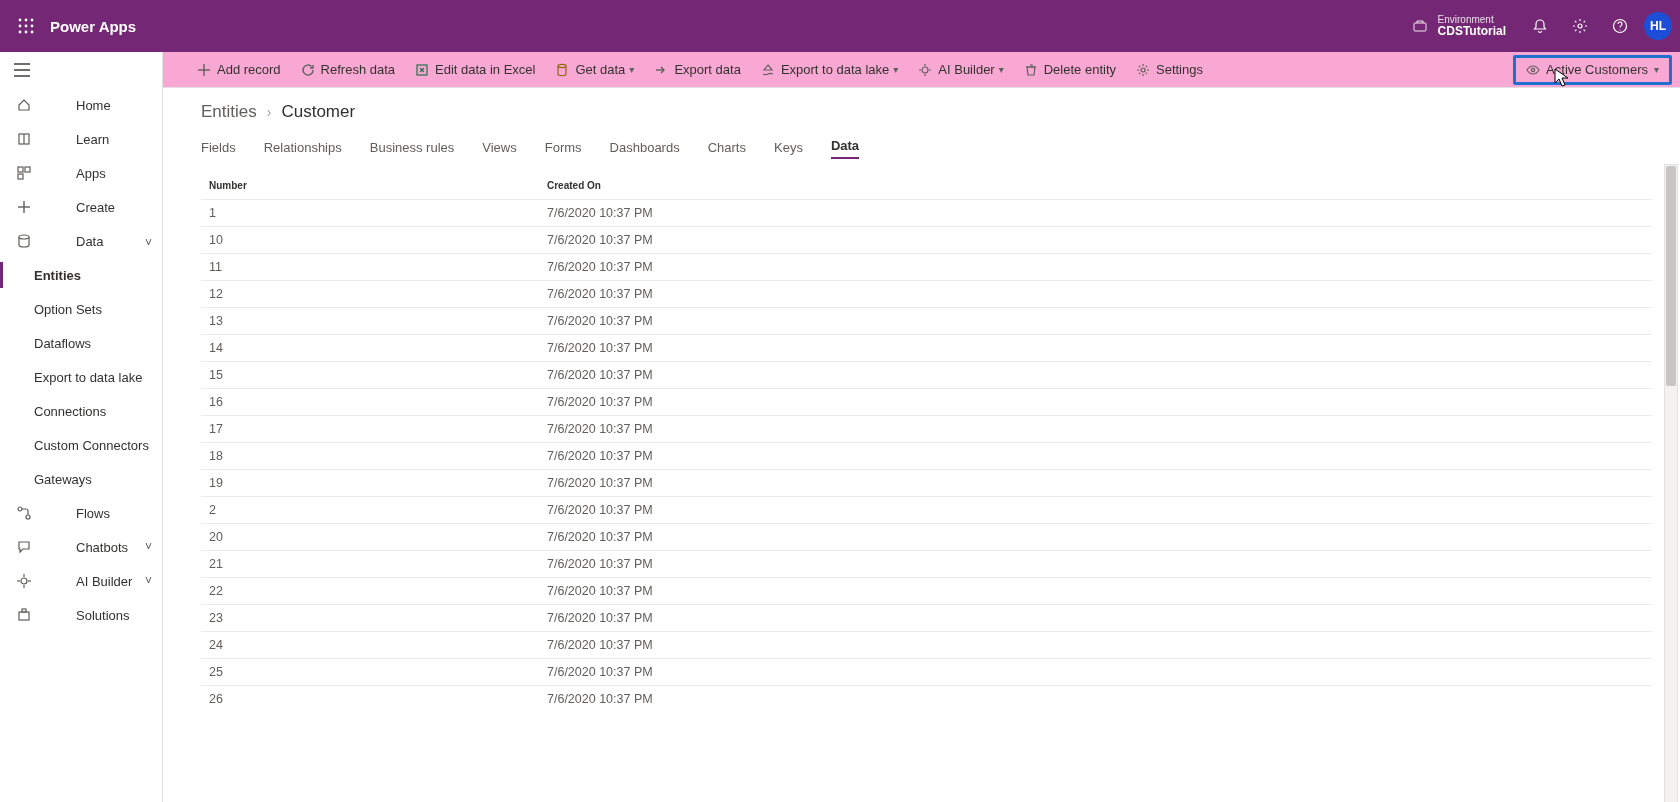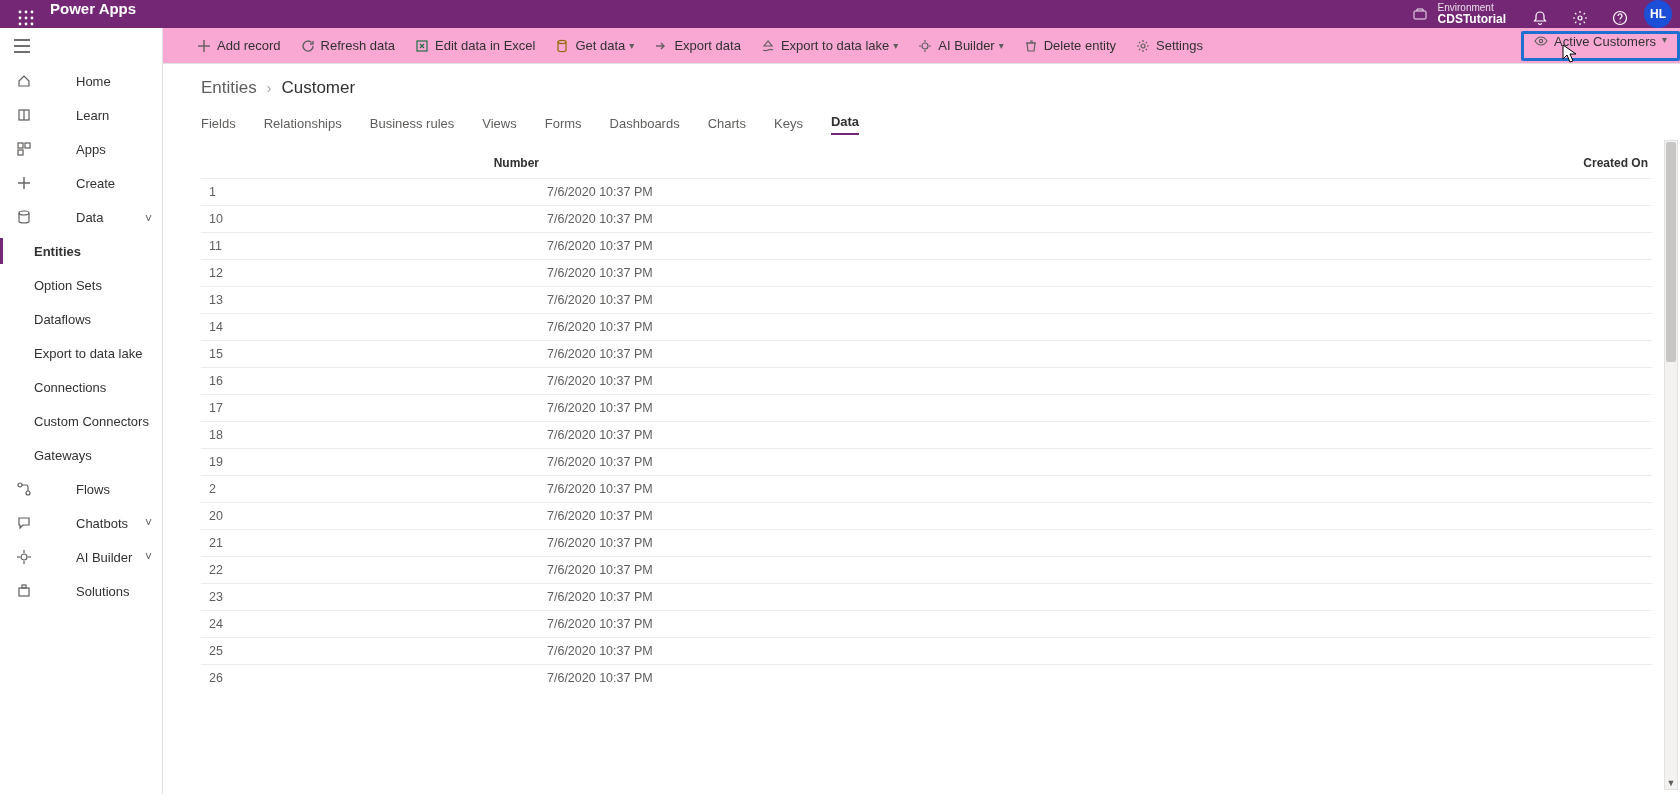--- a/index.html
+++ b/index.html
@@ -1,23 +1,24 @@
 <!DOCTYPE html>
 <html><head>
   <meta charset="utf-8">
   <style>
     * { margin: 0; padding: 0; box-sizing: border-box; font-family: "Segoe UI", Arial, sans-serif; }
     body { width: 1680px; height: 802px; overflow: hidden; background: #fff; }
 
     
     .top-header {
-      height: 28px;
+      height: 52px;
       background: #742774;
       color: #fff;
       display: flex;
+      align-items: center;
       padding: 0 8px;
     }
     .waffle-btn {
       width: 36px; height: 36px;
       display: flex; align-items: center; justify-content: center;
       cursor: pointer;
     }
     .app-title { font-size: 15px; font-weight: 600; margin-left: 6px; }
     .top-spacer { flex: 1; }
     .env-block { display: flex; align-items: center; margin-right: 14px; }
@@ -79,22 +80,22 @@
       background:#f9a8d4;
     }
     .cmd {
       display:flex; align-items:center;
       padding:0 10px; height:36px; cursor:pointer;
     }
     .cmd .ci { margin-right:6px; color:#605e5c; display:inline-flex; }
     .cmd .dd { margin-left:4px; font-size:10px; color:#605e5c; }
     .cmdbar-spacer { flex:1; }
     .view-selector {
-      display:flex; align-items:flex-start; height:30px;
-      padding:0 10px; cursor:pointer;
+      display:flex; align-items:center; height:30px;
+      padding:0 10px; margin-right:8px; cursor:pointer;
       border:3px solid #1f6fd0; border-radius:2px;
       font-size:13px; color:#323130;
       position:relative;
     }
     .view-selector .eye { margin-right:6px; color:#605e5c; }
     .view-selector .dd { margin-left:6px; font-size:10px; color:#605e5c; }
     .cursor-overlay {
       position:absolute; left:38px; top:10px;
       pointer-events:none;
     }
@@ -117,21 +118,21 @@
     .tab { padding:4px 0; margin-right:28px; cursor:pointer; }
     .tab.active { color:#323130; font-weight:600; border-bottom:2px solid #742774; }
 
     
     .table-wrap {
       flex:1; overflow:auto; padding:12px 28px 0 38px;
       position:relative;
     }
     table { width:100%; border-collapse:collapse; font-size:12.5px; color:#323130; }
     thead th {
-      text-align:right; font-weight:600; font-size:12px;
+      text-align:left; font-weight:600; font-size:10px;
       padding:8px 4px; color:#323130;
     }
     tbody td {
       padding:6px 4px; border-top:1px solid #edebe9; color:#605e5c;
     }
     th.col-num, td.col-num { width:342px; padding-left:8px; }
     th.col-date, td.col-date { }
 
     
     .fake-scroll {

